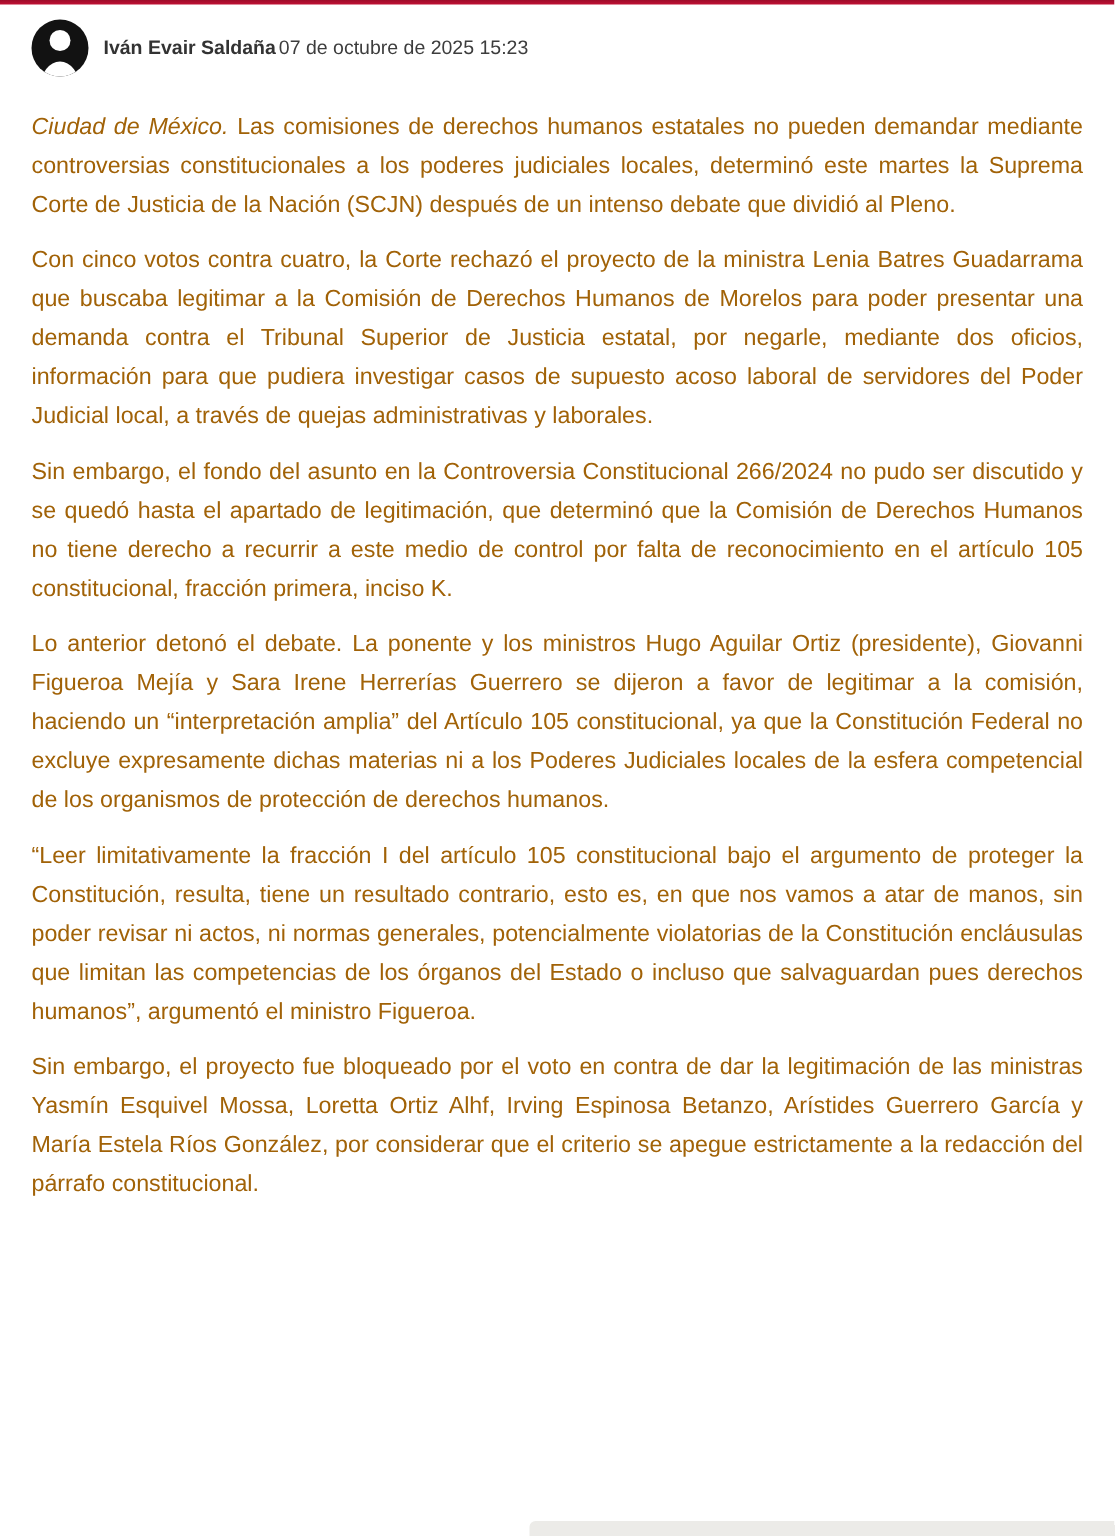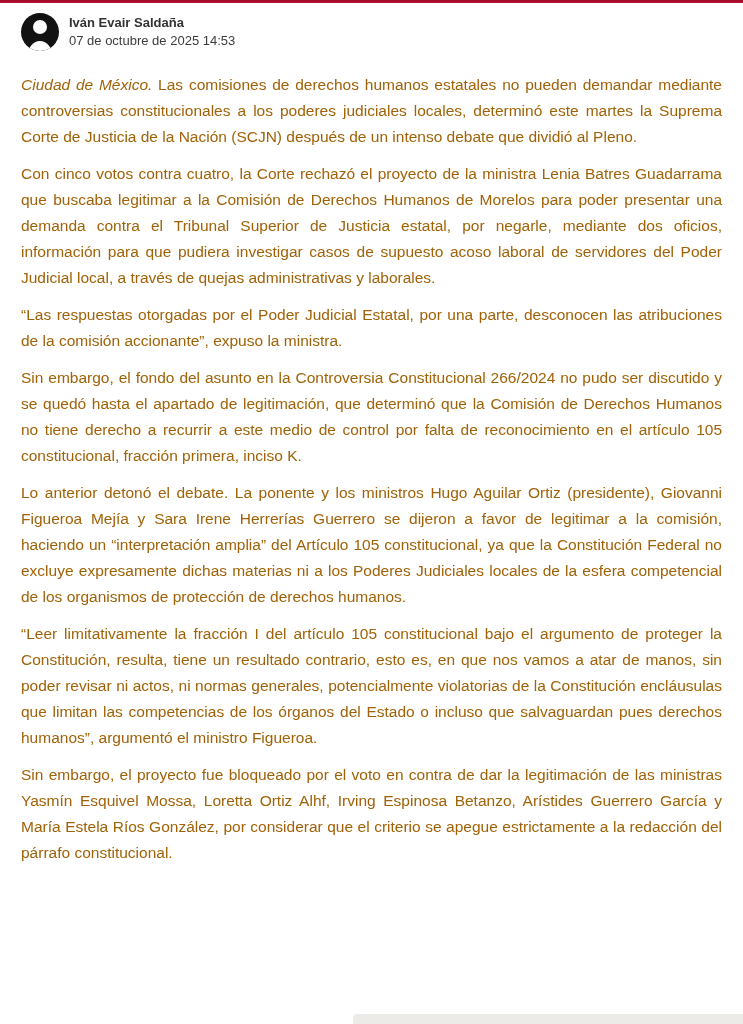--- a/index.html
+++ b/index.html
@@ -46,21 +46,21 @@
   .avatar .torso {
     position: absolute;
     bottom: -7px;
     left: 50%;
     transform: translateX(-50%);
     width: 26px;
     height: 17px;
     border-radius: 50% 50% 0 0 / 100% 100% 0 0;
     background: #ffffff;
   }
-  .byline-text { display: flex; flex-direction: column; gap: 2px; }
+  .byline-text { display: flex; flex-direction: row; gap: 2px; }
   .author {
     font-size: 13px;
     font-weight: bold;
     color: #333333;
     line-height: 1.25;
     cursor: pointer;
   }
   .pub-date {
     font-size: 13px;
     font-weight: normal;
@@ -93,27 +93,26 @@
 
 <div class="top-bar"></div>
 
 <header class="byline">
   <div class="avatar">
     <span class="head"></span>
     <span class="torso"></span>
   </div>
   <div class="byline-text">
     <div class="author">Iván Evair Saldaña</div>
-    <div class="pub-date">07 de octubre de 2025 14:53</div>
+    <div class="pub-date">07 de octubre de 2025 15:23</div>
   </div>
 </header>
 
 <main class="article">
   <p><em class="dateline">Ciudad de México.</em><span> Las comisiones de derechos humanos estatales no pueden demandar mediante controversias constitucionales a los poderes judiciales locales, determinó este martes la Suprema Corte de Justicia de la Nación (SCJN) después de un intenso debate que dividió al Pleno.</span></p>
   <p>Con cinco votos contra cuatro, la Corte rechazó el proyecto de la ministra Lenia Batres Guadarrama que buscaba legitimar a la Comisión de Derechos Humanos de Morelos para poder presentar una demanda contra el Tribunal Superior de Justicia estatal, por negarle, mediante dos oficios, información para que pudiera investigar casos de supuesto acoso laboral de servidores del Poder Judicial local, a través de quejas administrativas y laborales.</p>
-  <p>“Las respuestas otorgadas por el Poder Judicial Estatal, por una parte, desconocen las atribuciones de la comisión accionante”, expuso la ministra.</p>
   <p>Sin embargo, el fondo del asunto en la Controversia Constitucional 266/2024 no pudo ser discutido y se quedó hasta el apartado de legitimación, que determinó que la Comisión de Derechos Humanos no tiene derecho a recurrir a este medio de control por falta de reconocimiento en el artículo 105 constitucional, fracción primera, inciso K.</p>
   <p>Lo anterior detonó el debate. La ponente y los ministros Hugo Aguilar Ortiz (presidente), Giovanni Figueroa Mejía y Sara Irene Herrerías Guerrero se dijeron a favor de legitimar a la comisión, haciendo un “interpretación amplia” del Artículo 105 constitucional, ya que la Constitución Federal no excluye expresamente dichas materias ni a los Poderes Judiciales locales de la esfera competencial de los organismos de protección de derechos humanos.</p>
   <p>“Leer limitativamente la fracción I del artículo 105 constitucional bajo el argumento de proteger la Constitución, resulta, tiene un resultado contrario, esto es, en que nos vamos a atar de manos, sin poder revisar ni actos, ni normas generales, potencialmente violatorias de la Constitución encláusulas que limitan las competencias de los órganos del Estado o incluso que salvaguardan pues derechos humanos”, argumentó el ministro Figueroa.</p>
   <p>Sin embargo, el proyecto fue bloqueado por el voto en contra de dar la legitimación de las ministras Yasmín Esquivel Mossa, Loretta Ortiz Alhf, Irving Espinosa Betanzo, Arístides Guerrero García y María Estela Ríos González, por considerar que el criterio se apegue estrictamente a la redacción del párrafo constitucional.</p>
 </main>
 
 <div class="fold-box"></div>
 
 </body></html>

